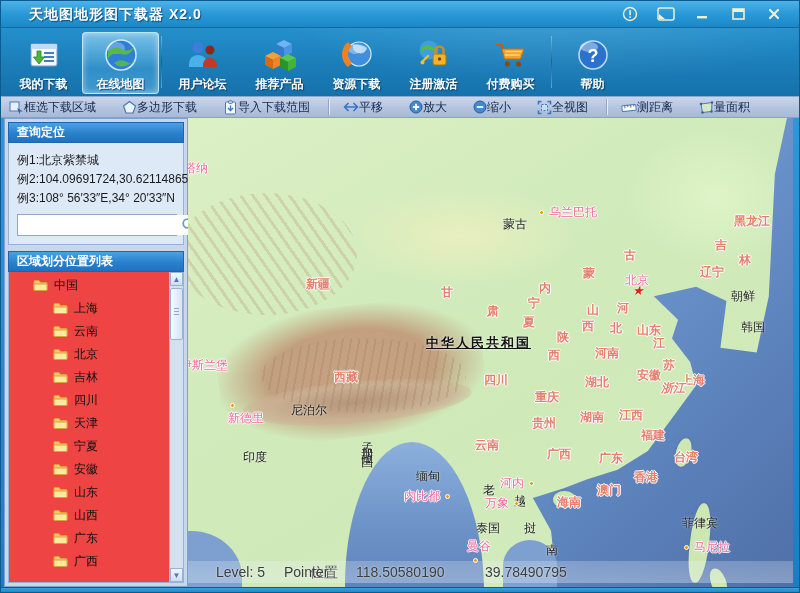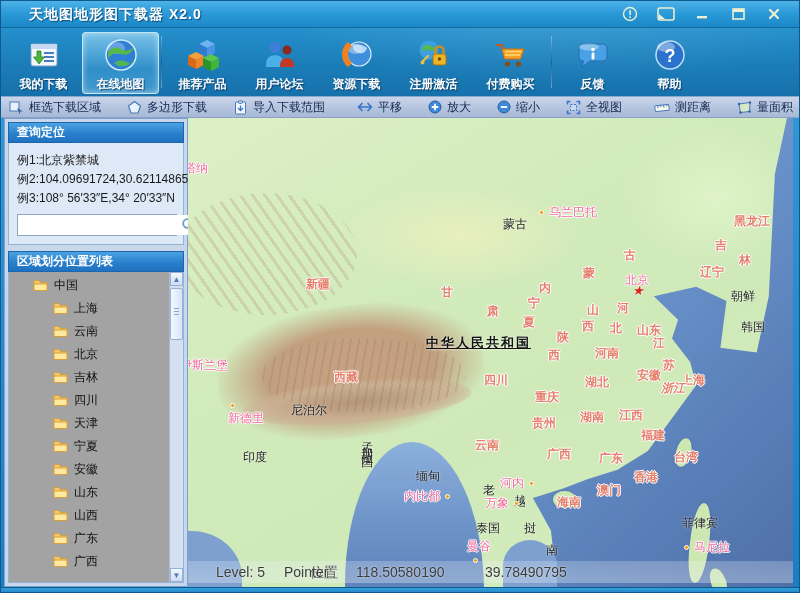--- a/index.html
+++ b/index.html
@@ -29,38 +29,38 @@
     justify-content:flex-start;padding-top:4px;border-radius:4px;cursor:pointer;border:1px solid transparent;}
   .tbtn .ticon{height:38px;display:flex;align-items:center;justify-content:center;}
   .tbtn .tlabel{color:#fff;font-size:12px;font-weight:bold;text-shadow:1px 1px 1px rgba(10,50,90,.8);margin-top:2px;white-space:nowrap;}
   .tbtn.active{background:linear-gradient(180deg,rgba(190,235,255,.55),rgba(90,180,235,.35) 60%,rgba(120,200,245,.45));
     border:1px solid rgba(220,245,255,.8);box-shadow:inset 0 0 6px rgba(255,255,255,.5);}
   .tsep{width:1px;height:52px;margin:0 2px;background:linear-gradient(180deg,rgba(255,255,255,.35),rgba(10,60,100,.45),rgba(255,255,255,.35));}
   
   .maptoolbar{height:22px;display:flex;align-items:center;padding:0 8px;
     background:linear-gradient(180deg,#c9d5ea 0%,#b3c3de 60%,#a7b9d7 100%);
     border-top:1px solid #88a8cc;border-bottom:1px solid #8aa0c4;}
-  .mtb-item{display:flex;align-items:center;gap:5px;margin-right:26px;cursor:pointer;}
+  .mtb-item{display:flex;align-items:center;margin-right:26px;cursor:pointer;}
   .mtb-item span{font-size:12px;color:#15284e;white-space:nowrap;}
   .mtb-sep{width:1px;height:16px;background:#8fa4c6;margin:0 14px 0 -8px;box-shadow:1px 0 0 rgba(255,255,255,.7);}
   
   .content{display:flex;height:469px;padding-left:3px;padding-right:6px;
     background:linear-gradient(180deg,#2f96d8,#1c7ec2);}
   
   .sidebar{width:184px;background:#c9d7ea;border:1px solid #7aa2cc;display:flex;flex-direction:column;padding:3px;}
   .panel-header{height:21px;display:flex;align-items:center;padding-left:8px;
     background:linear-gradient(180deg,#4ba2e2 0%,#2a80cc 55%,#1f72c0 100%);
     border:1px solid #1d66ac;color:#fff;font-size:12px;font-weight:bold;}
   .query-body{background:#dde9f7;border:1px solid #93b4d8;border-top:none;padding:8px 6px 8px 8px;}
   .example-line{font-size:12px;color:#1a1a1a;line-height:19px;white-space:nowrap;}
   .search-row{display:flex;margin-top:6px;border:1px solid #8fa8c4;background:#fff;height:22px;}
   .search-input{flex:1;border:none;outline:none;font-size:12px;padding:2px 4px;font-family:"Liberation Sans",sans-serif;}
   .search-btn{width:24px;display:flex;align-items:center;justify-content:center;cursor:pointer;background:#fdfefe;}
   .region-panel{margin-top:6px;display:flex;flex-direction:column;flex:1;min-height:0;}
-  .tree-wrap{position:relative;flex:1;background:#a3a3a3;border:1px solid #93b4d8;border-top:none;overflow:hidden;}
+  .tree-wrap{position:relative;flex:1;background:#ef4444;border:1px solid #93b4d8;border-top:none;overflow:hidden;}
   .tree{padding-top:2px;}
   .tree-item{display:flex;align-items:center;gap:6px;height:23px;padding-left:44px;cursor:pointer;}
   .tree-item.root{padding-left:24px;}
   .tree-item span{font-size:12px;color:#111;}
   
   .vscroll{position:absolute;top:0;right:0;width:14px;height:100%;background:#d4e0f0;border-left:1px solid #a8bcd8;}
   .vs-btn{position:absolute;left:0;width:13px;height:14px;background:linear-gradient(180deg,#f2f7fd,#cfdcf0);
     border:1px solid #96b2d6;display:flex;align-items:center;justify-content:center;font-size:8px;color:#4a7ab8;cursor:pointer;}
   .vs-up{top:0;} .vs-down{bottom:0;}
   .vs-thumb{position:absolute;left:0;top:16px;width:13px;height:52px;cursor:pointer;
@@ -178,20 +178,31 @@
             <path d="M5 15 Q11 8 18 12 T31 10 Q27 20 18 17 T5 22 Z" fill="#57b94a"></path>
             <path d="M11 26 Q17 21 24 25 T31 23 Q25 31 15 29 Z" fill="#57b94a" opacity=".9"></path>
           </svg>
         </div>
         <div class="tlabel">在线地图</div>
       </div>
       <div class="tsep"></div>
       <div class="tbtn">
         <div class="ticon">
           <svg width="36" height="36" viewBox="0 0 36 36">
+            <circle cx="13" cy="10.5" r="5.5" fill="#3f7ed8"></circle>
+            <path d="M4 28 q0-10 9-10 t9 10 v2 H4 z" fill="#49b0e8"></path>
+            <circle cx="25" cy="13" r="4.5" fill="#8a2a1e"></circle>
+            <path d="M18 29 q0-8 7-8 t7 8 v1 H18 z" fill="#c23a26"></path>
+          </svg>
+        </div>
+        <div class="tlabel">用户论坛</div>
+      </div>
+      <div class="tbtn">
+        <div class="ticon">
+          <svg width="36" height="36" viewBox="0 0 36 36">
             <g>
               <polygon points="22,3 30,7 22,11 14,7" fill="#6db4f0"></polygon>
               <polygon points="14,7 22,11 22,20 14,16" fill="#2f7cd0"></polygon>
               <polygon points="30,7 22,11 22,20 30,16" fill="#4a94e4"></polygon>
             </g>
             <g>
               <polygon points="11,15 19,19 11,23 3,19" fill="#f6a03c"></polygon>
               <polygon points="3,19 11,23 11,32 3,28" fill="#d86a14"></polygon>
               <polygon points="19,19 11,23 11,32 19,28" fill="#ef8428"></polygon>
             </g>
@@ -200,31 +211,20 @@
               <polygon points="18,21 26,25 26,34 18,30" fill="#2b9428"></polygon>
               <polygon points="34,21 26,25 26,34 34,30" fill="#43b43a"></polygon>
             </g>
           </svg>
         </div>
         <div class="tlabel">推荐产品</div>
       </div>
       <div class="tbtn">
         <div class="ticon">
           <svg width="36" height="36" viewBox="0 0 36 36">
-            <circle cx="13" cy="10.5" r="5.5" fill="#3f7ed8"></circle>
-            <path d="M4 28 q0-10 9-10 t9 10 v2 H4 z" fill="#49b0e8"></path>
-            <circle cx="25" cy="13" r="4.5" fill="#8a2a1e"></circle>
-            <path d="M18 29 q0-8 7-8 t7 8 v1 H18 z" fill="#c23a26"></path>
-          </svg>
-        </div>
-        <div class="tlabel">用户论坛</div>
-      </div>
-      <div class="tbtn">
-        <div class="ticon">
-          <svg width="36" height="36" viewBox="0 0 36 36">
             <circle cx="20" cy="17" r="12" fill="#3f8fdc" stroke="#d8ecfa" stroke-width="1.2"></circle>
             <ellipse cx="16" cy="12" rx="7" ry="5" fill="#fff" opacity=".35"></ellipse>
             <path d="M14 8 Q22 6 28 11 Q26 18 19 16 Q13 14 14 8 Z" fill="#cfe8f8" opacity=".85"></path>
             <path d="M9 30 A16 16 0 0 1 9 5 L13 9 A11 11 0 0 0 13 26 Z" fill="#f08020"></path>
           </svg>
         </div>
         <div class="tlabel">资源下载</div>
       </div>
       <div class="tbtn">
         <div class="ticon">
@@ -246,31 +246,20 @@
             <path d="M4 8 h4.5 l1.5 4" fill="none" stroke="#c85a10" stroke-width="2.2" stroke-linecap="round"></path>
             <polygon points="9,12 31,12 27.5,22 11.5,22" fill="#f6a028" stroke="#c87014"></polygon>
             <path d="M12.5 14.5 h16 M12 18 h15" stroke="#ffd878" stroke-width="1.6"></path>
             <circle cx="14.5" cy="27" r="2.6" fill="#8a4a10"></circle>
             <circle cx="25.5" cy="27" r="2.6" fill="#8a4a10"></circle>
           </svg>
         </div>
         <div class="tlabel">付费购买</div>
       </div>
       <div class="tsep"></div>
-      <div class="tbtn">
-        <div class="ticon">
-          <svg width="36" height="36" viewBox="0 0 36 36">
-            <path d="M8 7 h20 a4 4 0 0 1 4 4 v9 a4 4 0 0 1 -4 4 H15 l-8 6 1.5-6 H8 a4 4 0 0 1 -4-4 v-9 a4 4 0 0 1 4-4 z" fill="#4aa0e4" stroke="#2a6cb0"></path>
-            <ellipse cx="14" cy="10" rx="10" ry="3.5" fill="#fff" opacity=".35"></ellipse>
-            <circle cx="18" cy="12.5" r="1.8" fill="#fff"></circle>
-            <rect x="16.6" y="15.5" width="2.8" height="7" rx="1.2" fill="#fff"></rect>
-          </svg>
-        </div>
-        <div class="tlabel">反馈</div>
-      </div>
       <div class="tbtn">
         <div class="ticon">
           <svg width="36" height="36" viewBox="0 0 36 36">
             <circle cx="18" cy="18" r="14" fill="#2a72cc" stroke="#bcdcf4" stroke-width="1.5"></circle>
             <ellipse cx="14" cy="10" rx="9" ry="5" fill="#fff" opacity=".4"></ellipse>
             <text x="18" y="25" font-size="18" font-weight="bold" fill="#fff" text-anchor="middle" font-family="Liberation Sans,sans-serif">?</text>
           </svg>
         </div>
         <div class="tlabel">帮助</div>
       </div>

